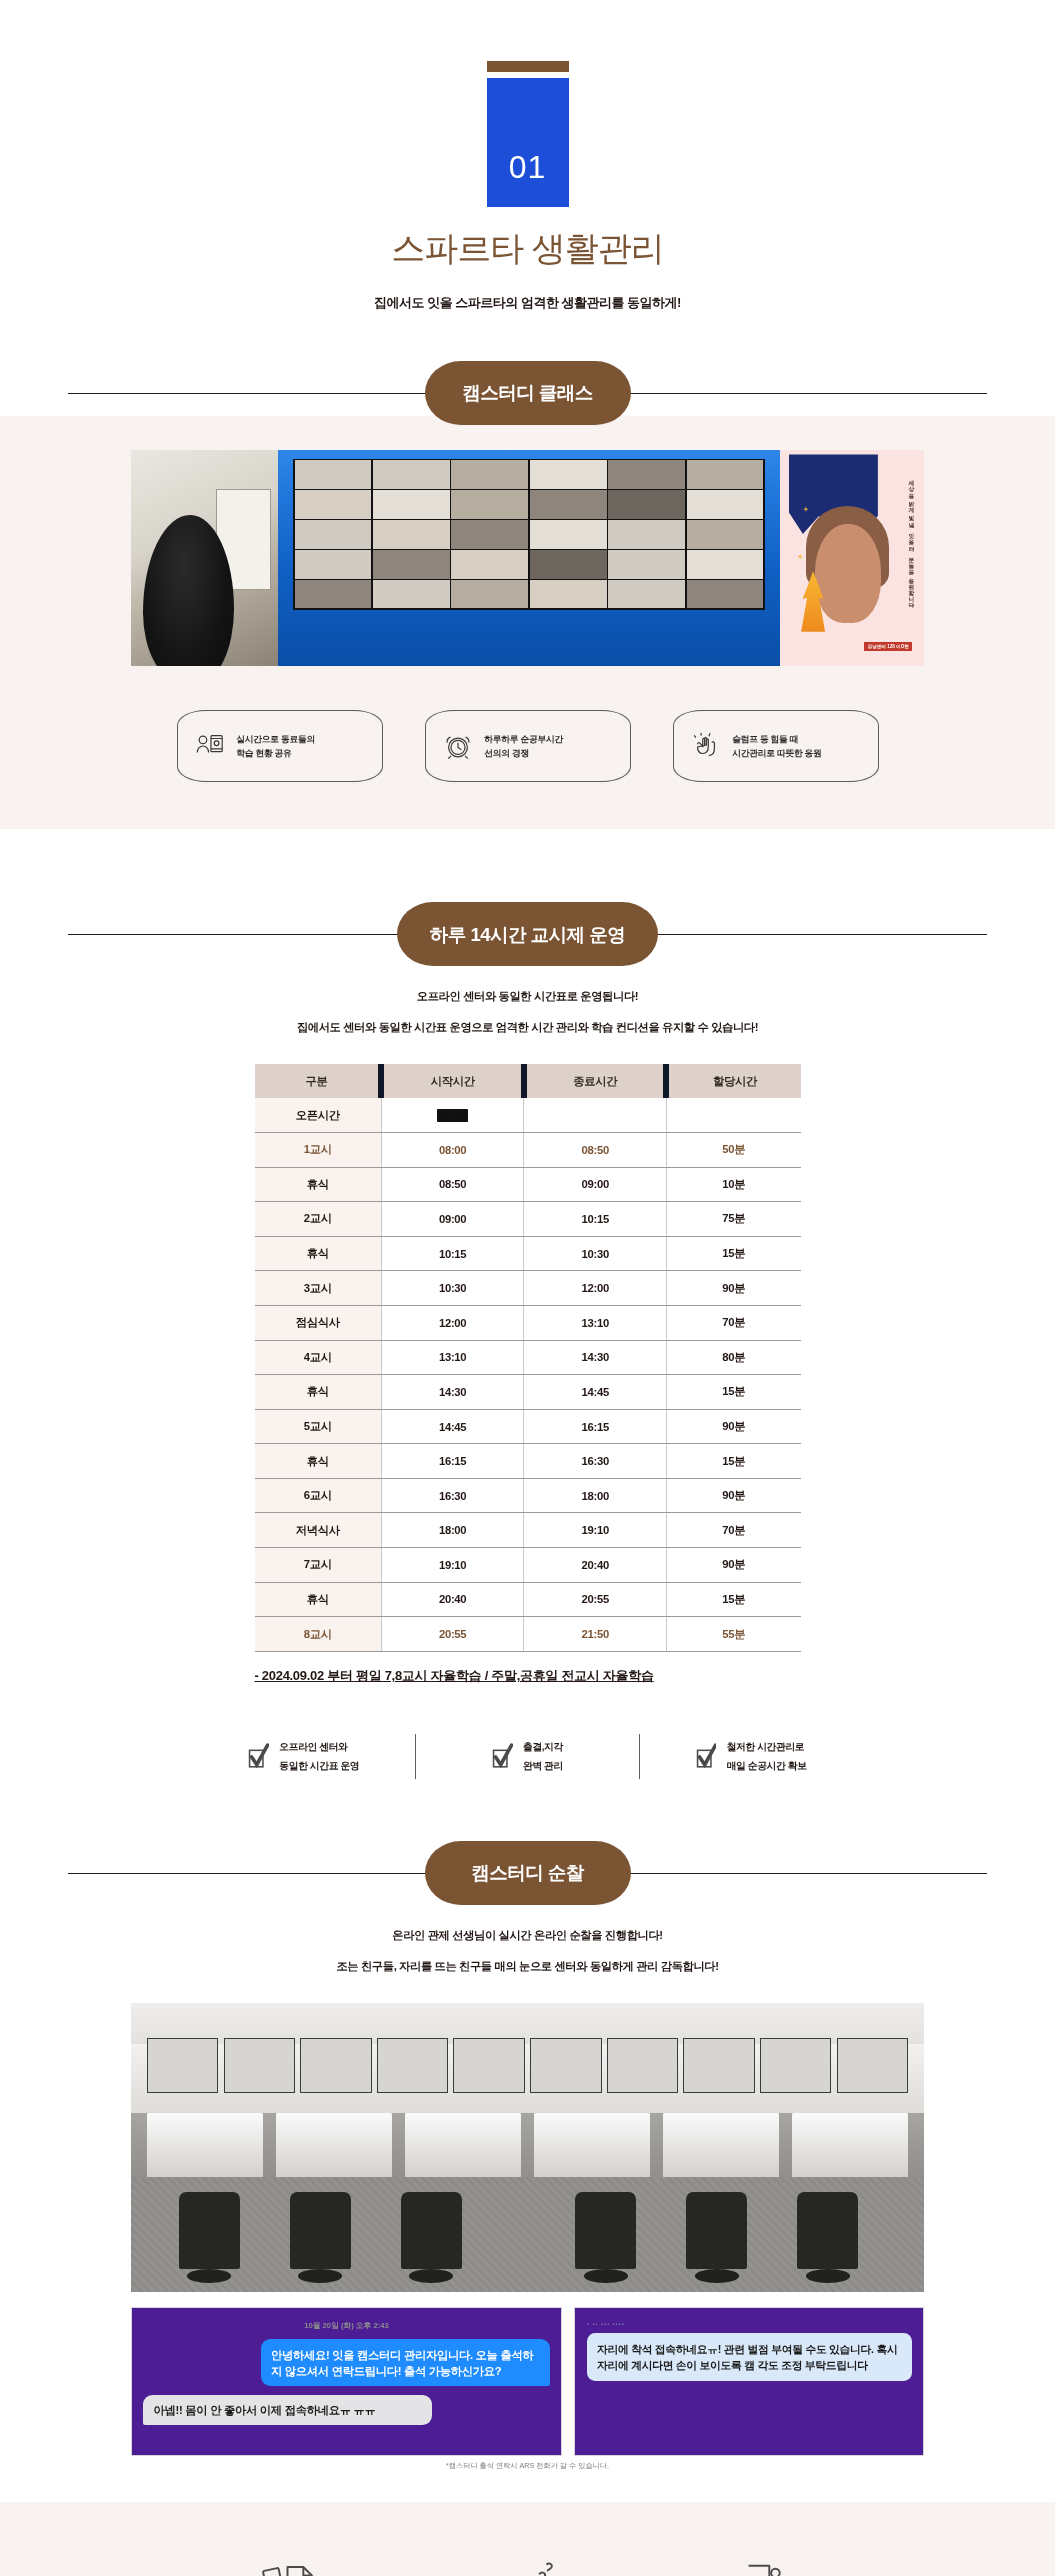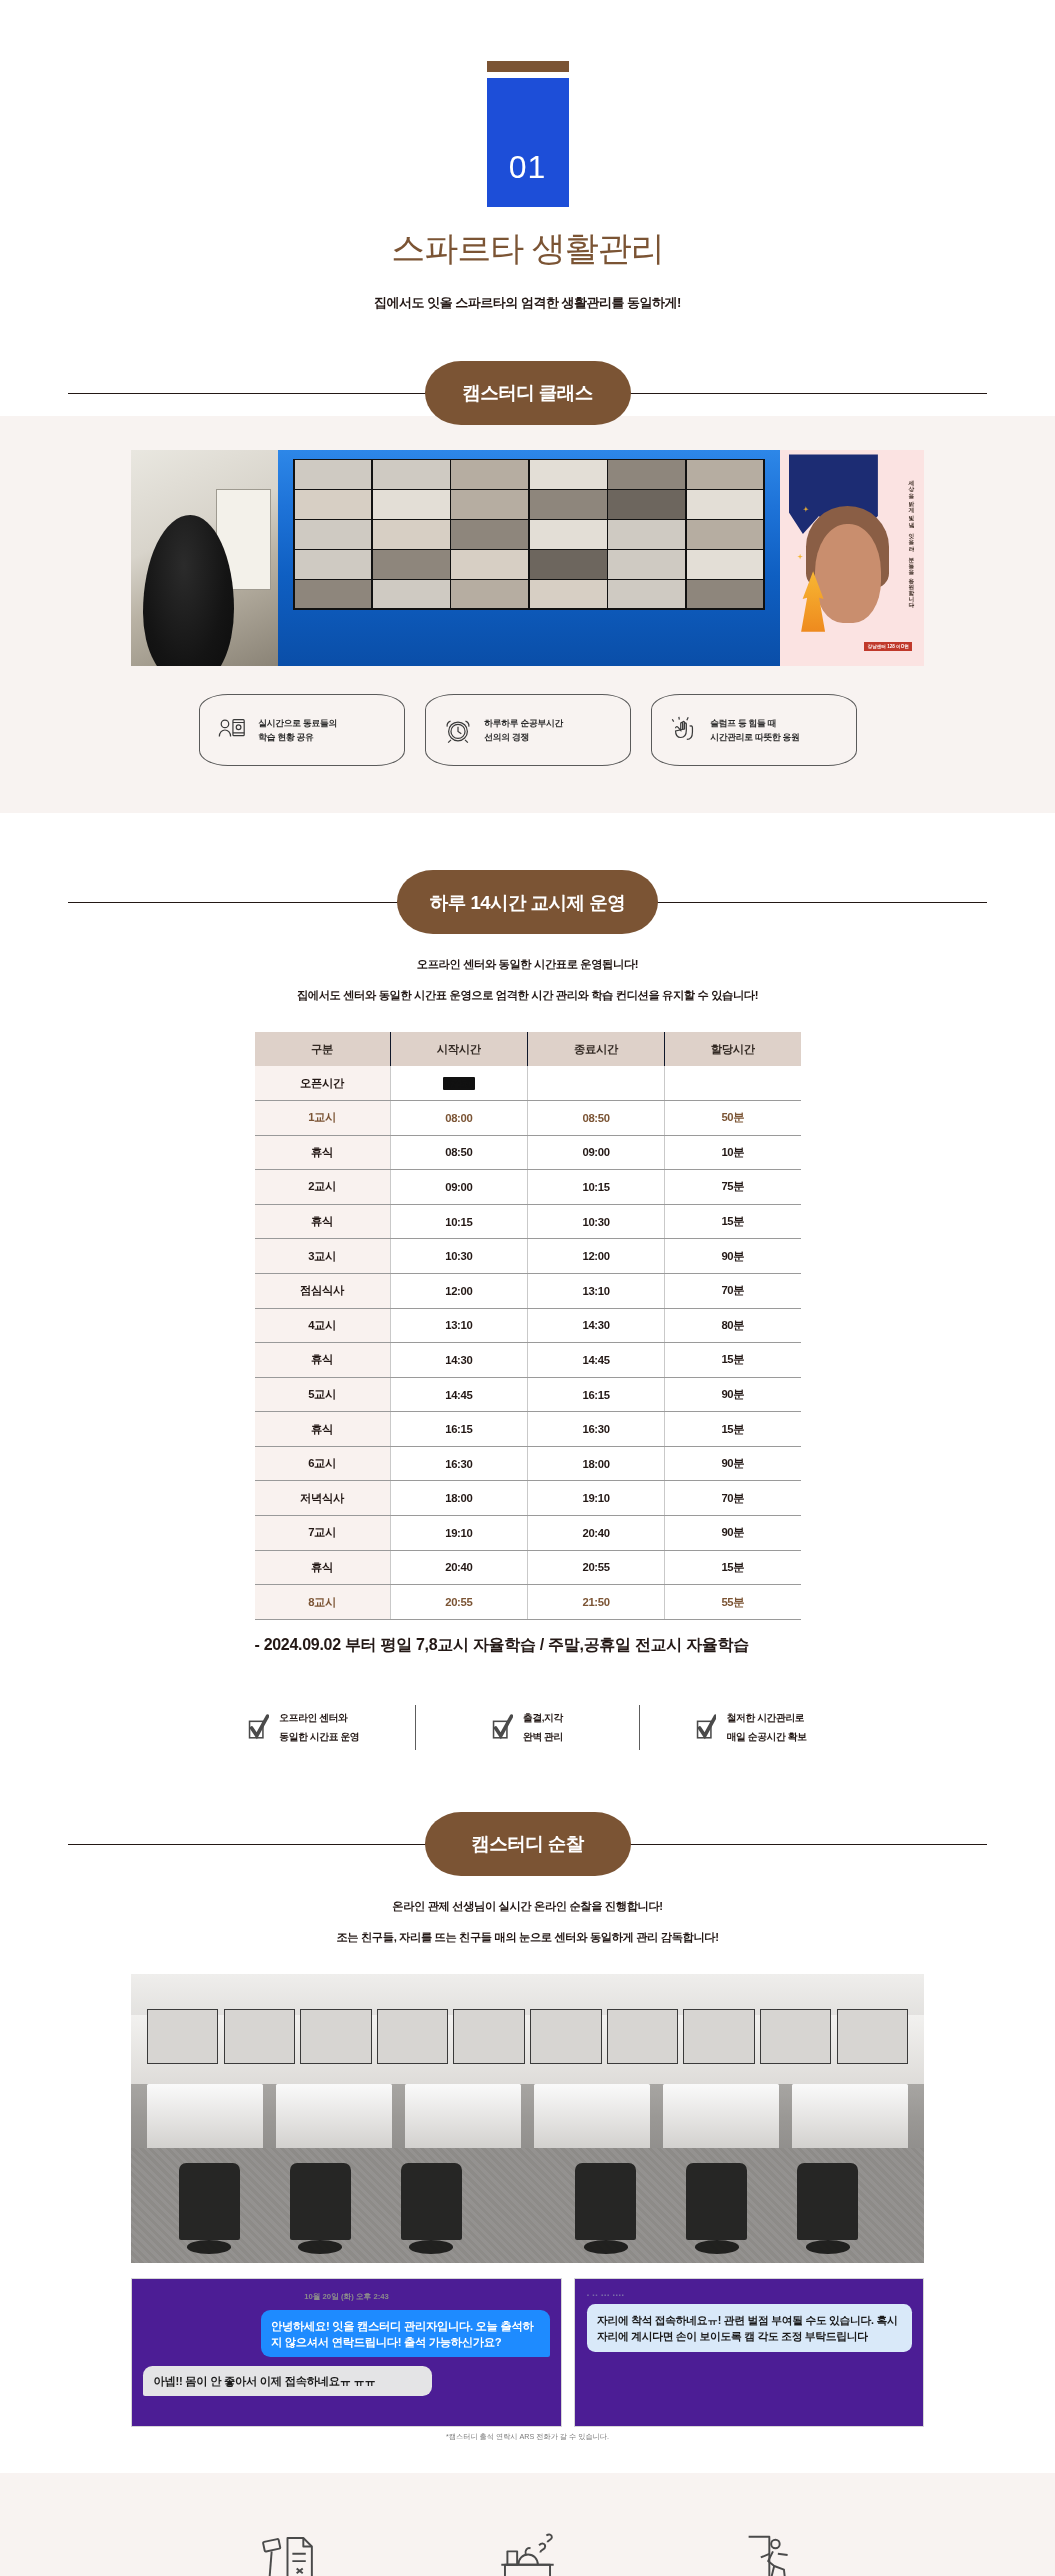--- a/index.html
+++ b/index.html
@@ -127,59 +127,59 @@
     background:#C0392B; color:#fff; font-size: 4.6px; font-weight:700;
     padding: 2.1px 3.6px; white-space:nowrap;
   }
   .p1-right .vtext {
     position:absolute; right: 5%; top: 12%; color:#3a2b22; font-size: 5.7px;
     font-weight: 700; writing-mode: vertical-rl; line-height: 1.9; letter-spacing: 0.5px;
   }
 
   
   .pill-row {
-    width: 793px; margin: 0 auto; display:flex; justify-content:center; gap: 20px;
+    width: 793px; margin: 16px auto; display:flex; justify-content:center; gap: 42px;
     padding: 28px 0 47px;
   }
   .pill-card {
     width: 206px; height: 72px;
     border: 1px solid #5A5A5A;
     border-radius: 29px / 15.5px;
     display:flex; align-items:center; gap: 11.3px;
     padding: 0 17.5px;
     background: transparent;
   }
   .pill-card .pc-icon { flex: 0 0 30px; height: 30px; color:#3a3a3a; }
   .pill-card .pc-txt { font-size: 8.8px; font-weight:700; color:#2b2b2b; line-height: 1.65; letter-spacing:-0.3px; }
   .pill-card .pc-txt span { display:block; }
 
   
   .tt-wrap { width: 546px; margin: 0 auto; padding-top: 29px; }
   table.tt { width: 100%; border-collapse: collapse; }
   table.tt th {
     background:#DED1C9; color:#332a24; font-size: 11.3px; font-weight:700;
-    padding: 9.8px 0; border-right: 1px solid #0f172a; letter-spacing:-0.3px;
+    padding: 9.8px 0; border-right: 6px solid #0f172a; letter-spacing:-0.3px;
   }
   table.tt th:last-child { border-right: none; }
   table.tt td {
     font-size: 11.3px; font-weight: 700; color:#231815; text-align:center;
     padding: 9.3px 0; border-bottom: 1px solid #9a9a9a;
     border-right: 0.5px solid #c9c9c9;
     letter-spacing:-0.3px;
   }
   table.tt td:last-child { border-right: none; }
   table.tt td.lbl { background:#F9F2EF; border-right: 0.5px solid #c9c9c9; }
   table.tt tr.hl td { color:#7B5434; }
   table.tt tr.hl td.lbl { color:#7B5434; }
   table.tt td.redact span {
     background:#111; color:#111; padding: 0.5px 2.1px; border-radius: 1px;
   }
   .tt-note {
-    width: 546px; margin: 15.5px auto 0; font-size: 16px; font-weight:700;
-    color:#231815; letter-spacing:-0.3px;
+    width: 546px; margin: 15.5px auto 0; font-size: 13px; font-weight:700;
+    color:#231815; letter-spacing:-0.3px;text-decoration:underline;
   }
 
   
   .check-row {
     width: 670px; margin: 0 auto; display:flex; justify-content:center;
     padding: 49px 0 62px; align-items:center;
   }
   .check-item {
     flex: 1 1 0; display:flex; align-items:center; justify-content:center; gap: 10.3px;
     padding: 4.1px 12.4px;

